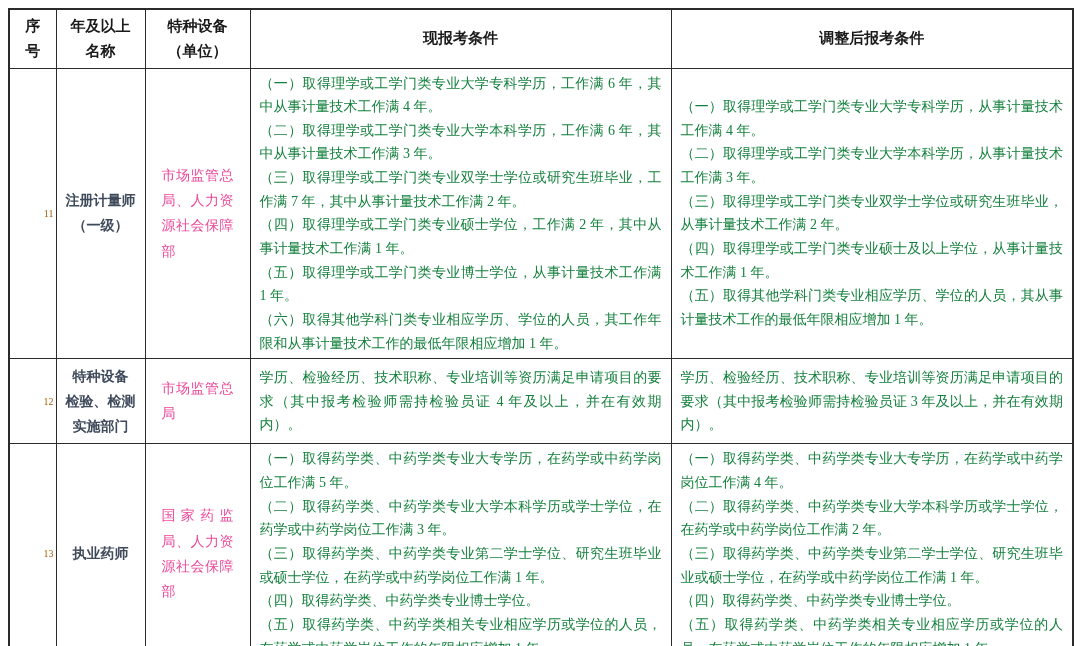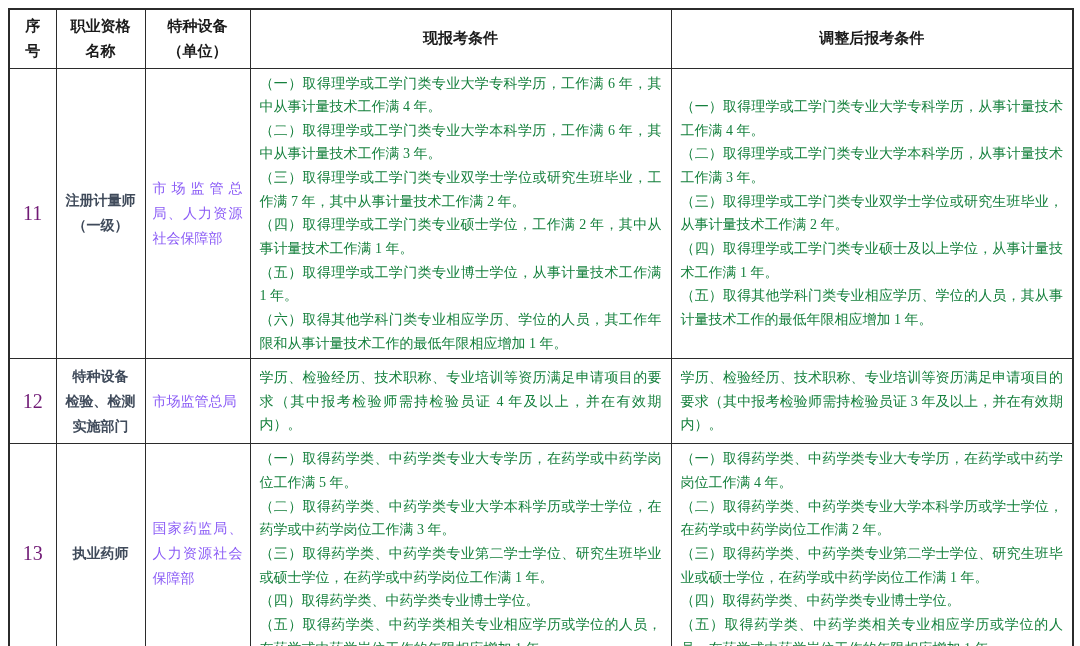--- a/index.html
+++ b/index.html
@@ -32,41 +32,41 @@
   th.hdr {
     font-size: 15px;
     font-weight: bold;
     color: #1a1a1a;
     text-align: center;
     white-space: pre-line;
     line-height: 1.65;
     padding: 4px 2px;
   }
   td.cell-no {
-    text-align: center;
-    font-size: 20px;
-    color: #701a75;
+    text-align: right;
+    font-size: 10px;
+    color: #a16207;
     padding: 2px;
   }
   td.cell-name {
     text-align: center;
     font-size: 14px;
     color: #3f4a5a;
     line-height: 1.8;
     padding: 2px 6px;
     white-space: pre-line;
     font-weight: bold;
   }
   td.cell-dept {
     text-align: justify;
     text-justify: inter-ideograph;
     font-size: 14px;
-    color: #8b5cf6;
+    color: #ec4899;
     line-height: 1.8;
-    padding: 2px 7px;
+    padding: 2px 16px;
   }
   td.cell-cond {
     font-size: 14px;
     color: #15803d;
     line-height: 1.69;
     padding: 3px 9px;
     text-align: justify;
     text-justify: inter-ideograph;
   }
   td.cell-cond p {
@@ -82,21 +82,21 @@
       <col style="width:47px">
       <col style="width:89px">
       <col style="width:105px">
       <col style="width:421px">
       <col style="width:402px">
     </colgroup>
     <thead>
       <tr style="height:49px;">
         <th class="hdr">序
 号</th>
-        <th class="hdr">职业资格
+        <th class="hdr">年及以上
 名称</th>
         <th class="hdr">特种设备
 （单位）</th>
         <th class="hdr">现报考条件</th>
         <th class="hdr">调整后报考条件</th>
       </tr>
     </thead>
     <tbody id="table-body">
 
     <tr style="height: 283px;">

